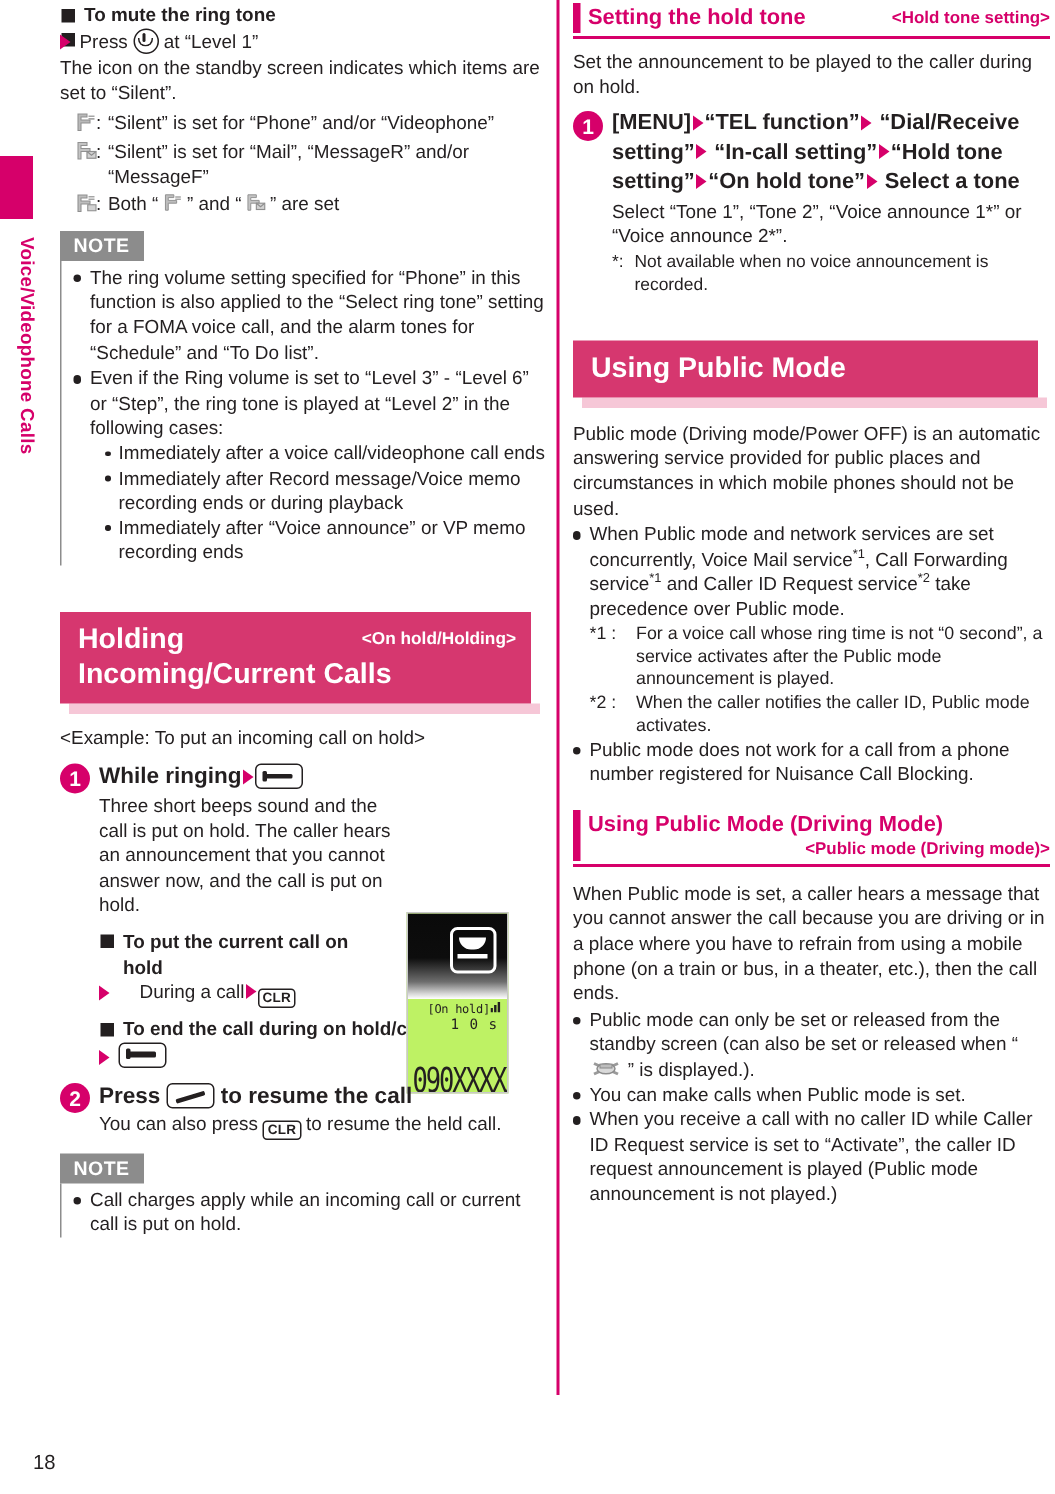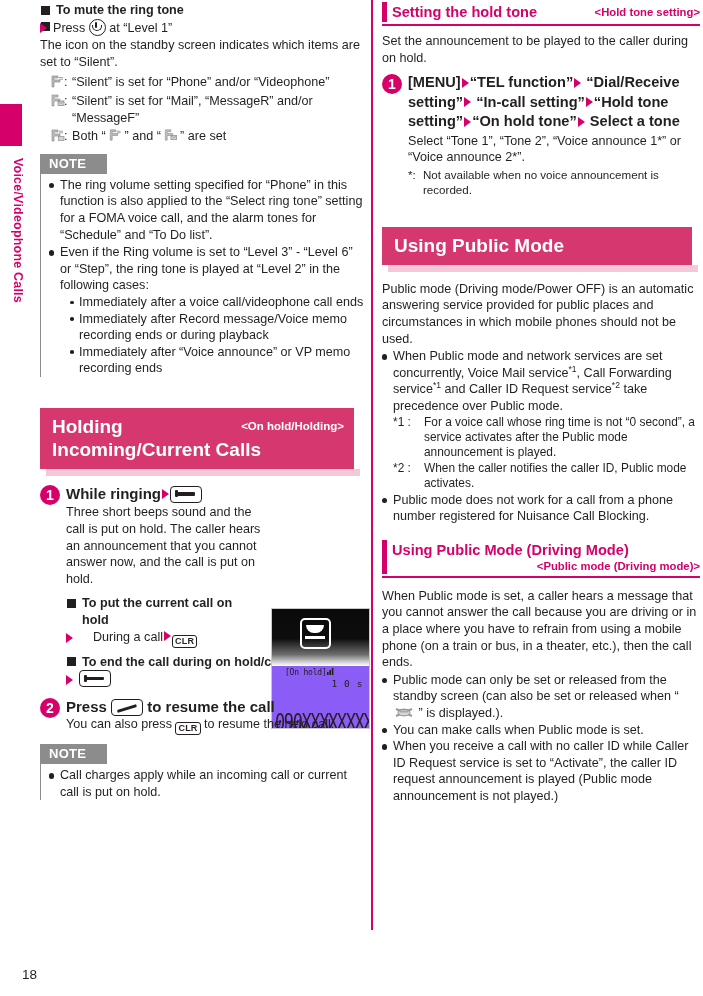--- a/index.html
+++ b/index.html
@@ -193,21 +193,21 @@
 
   
   .note-wrap { position: relative; }
   .note-tag {
     display: inline-block;
     background: #8c8c8c;
     color: #ffffff;
     font-weight: bold;
     font-size: 13px;
     line-height: 18px;
-    padding: 1px 21px 1px 9px;
+    padding: 1px 10px 1px 9px;
     letter-spacing: 0.3px;
   }
   .note-body {
     border-left: 1.4px solid #8c8c8c;
     padding: 3px 0 0 8px;
     margin-top: 0;
   }
   ul.bul {
     list-style: none;
     margin: 0;
@@ -328,24 +328,24 @@
   .step-title.small { font-size: 14.6px; }
   .step-body {
     font-size: 12.6px;
     line-height: 16.6px;
     margin: 0;
   }
 
   
   .phone-shot {
     position: absolute;
-    width: 99px;
+    width: 68px;
     height: 121px;
     border: 1px solid #c8c8c8;
-    background: #8b5cf6;
+    background: #bef264;
     box-sizing: border-box;
     overflow: hidden;
   }
   .ps-grad {
     height: 57px;
     background: linear-gradient(180deg, #0a0a0a 0%, #0d0d0d 52%, #6e6e6e 80%, #d8d8d8 94%, #ffffff 100%);
     position: relative;
   }
   .ps-hold-icon {
     position: absolute;
@@ -511,20 +511,21 @@
     </div>
 
     <div style="margin-top:31px;position:relative;">
       <div class="sec-head" style="width:314px;">
         <span class="sub">&lt;On hold/Holding&gt;</span>
         <span>Holding Incoming/Current Calls</span>
       </div>
       <div class="sec-shadow" style="width:314px;"></div>
     </div>
 
+    <p class="body" style="margin-top:8px;">&lt;Example: To put an incoming call on hold&gt;</p>
 
     <div class="step" style="margin-top:8px;">
       <div class="step-num">1</div>
       <div class="step-title">
         <span>While ringing</span><span class="tri"></span><span class="key-end"></span>
       </div>
       <div style="width:196px;">
         <p class="step-body" style="margin-top:1px;">Three short beeps sound and the call is put on hold. The caller hears an announcement that you cannot answer now, and the call is put on hold.</p>
 
         <div class="sq-head" style="margin-top:8px;">To put the current call on hold</div>

